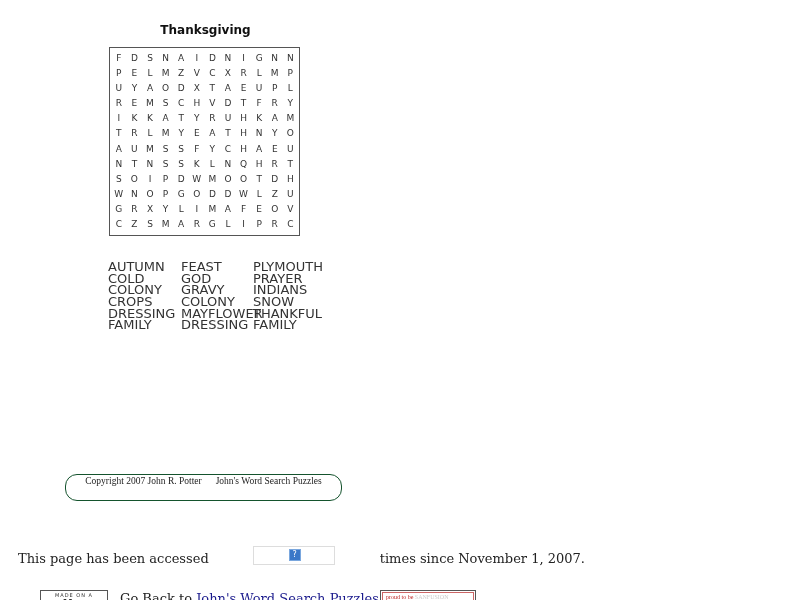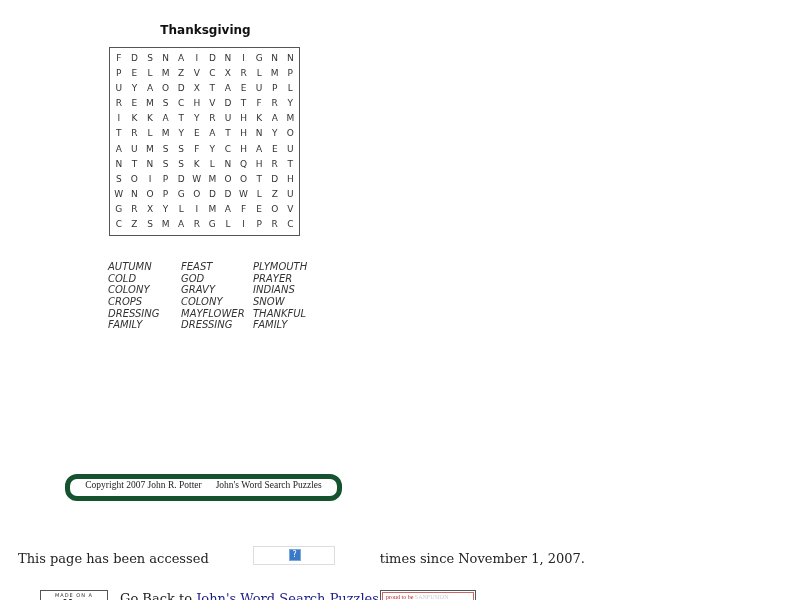--- a/index.html
+++ b/index.html
@@ -47,35 +47,34 @@
       line-height: 15px;
       letter-spacing: 0;
     }
     .word-list {
       position: absolute;
       left: 108px;
       top: 261px;
       display: grid;
       grid-template-columns: 73px 72px 72px;
       font-family: "DejaVu Sans", sans-serif;
-      font-size: 10px;
+      font-size: 13px;
       color: #333;
-      font-style: italic;
     }
     .word-col div {
       height: 11.7px;
       line-height: 11.7px;
     }
     .copyright-box {
       position: absolute;
       left: 65px;
       top: 474px;
       width: 277px;
       height: 27px;
-      border: 5px solid #14532d;
+      border: 1px solid #14532d;
       border-radius: 12px;
       box-sizing: border-box;
       font-family: "Liberation Serif", serif;
       font-size: 9.5px;
       color: #222;
       text-align: center;
       line-height: 11px;
       padding-top: 1px;
     }
     .copyright-box .gap {

